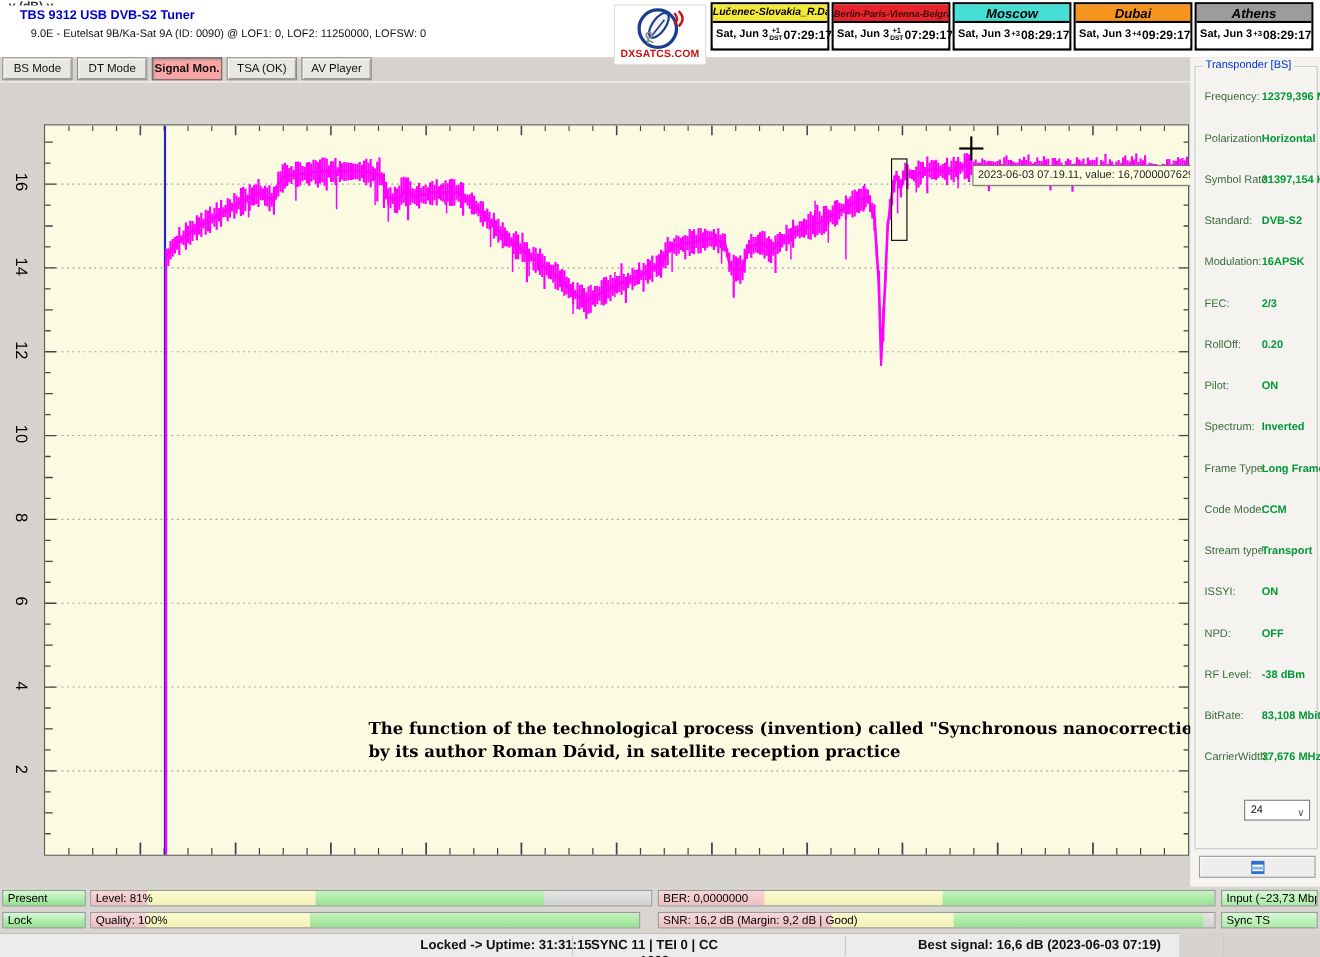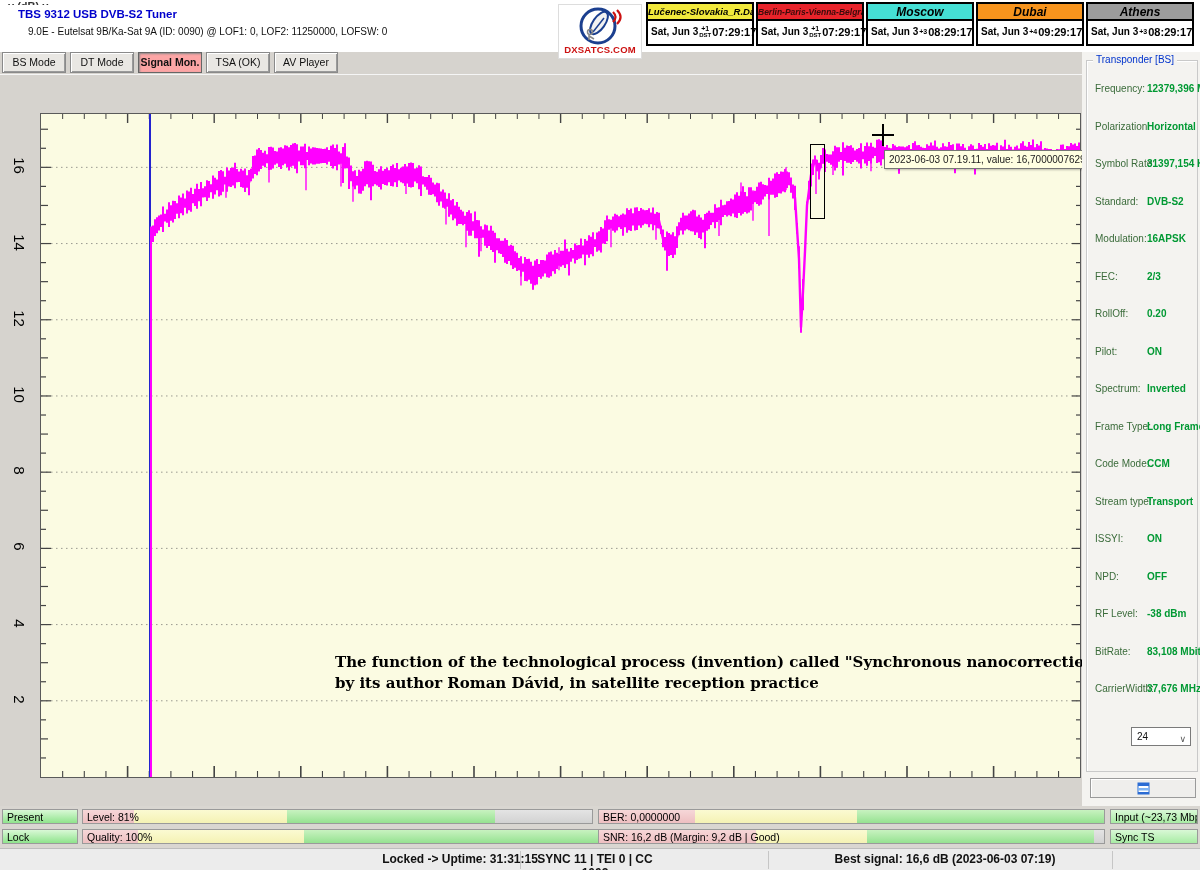--- a/index.html
+++ b/index.html
@@ -88,21 +88,21 @@
   .meter .seg { height:100%; }
   .seg.pink   { background:linear-gradient(#f6d7d8,#eebfc1); }
   .seg.yellow { background:linear-gradient(#fbfad2,#f4f2b4); }
   .seg.green  { background:linear-gradient(#c8f2c0,#96e291); }
   .seg.gray   { background:linear-gradient(#e4e4e4,#d2d2d2); }
   .meter.indicator { background:linear-gradient(#d9f8d6,#8fe48c); }
   .meter.plain     { background:linear-gradient(#d9f8d6,#a8eca4); }
   .meter .mlabel { position:absolute; left:4px; top:1px; font-size:10.5px; color:#000; white-space:nowrap; z-index:2; }
 
   
-  .statusbar { position:absolute; left:0; top:848px; width:1200px; height:22px; background:#ececec;
+  .statusbar { position:absolute; left:0; top:848px; width:1072px; height:22px; background:#ececec;
                border-top:1px solid #bdbdbd; }
   .statusbar .sep { position:absolute; top:2px; width:1px; height:18px; background:#c6c6c6; }
   .status-text { position:absolute; top:3px; font-size:12px; font-weight:bold; color:#111; text-align:center; }
 </style>
 </head>
 <body>
 
 <div id="app">
 
   <div class="topstrip">
@@ -991,21 +991,21 @@
           <span class="mlabel">BER: 0,0000000</span>
         </div>
         <div class="meter plain" style="left: 1110px; top: 3px; width: 88px;">
           <span class="mlabel">Input (~23,73 Mbps)</span>
         </div>
       </div>
     <div id="meter-row2">
         <div class="meter indicator" style="left: 2px; top: 23px; width: 76px;">
           <span class="mlabel">Lock</span>
         </div>
-        <div class="meter " style="left: 82px; top: 23px; width: 555px;">
+        <div class="meter " style="left: 82px; top: 23px; width: 500px;">
           <div class="segs">
             <span class="seg pink" style="width: 10%;"></span>
             <span class="seg yellow" style="width: 30%;"></span>
             <span class="seg green" style="width: 60%;"></span>
           </div>
           <span class="mlabel">Quality: 100%</span>
         </div>
         <div class="meter " style="left: 598px; top: 23px; width: 507px;">
           <div class="segs">
             <span class="seg pink" style="width: 31%;"></span>

